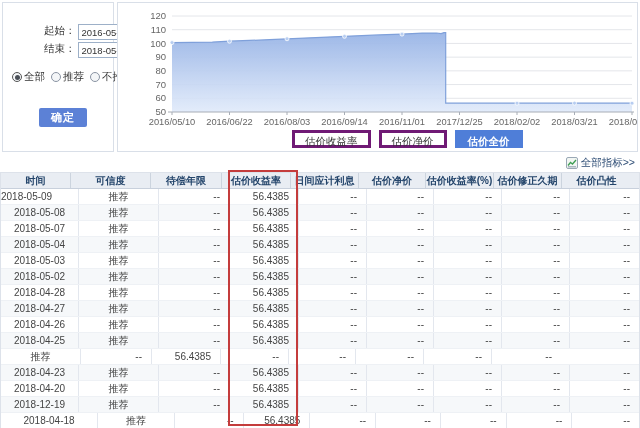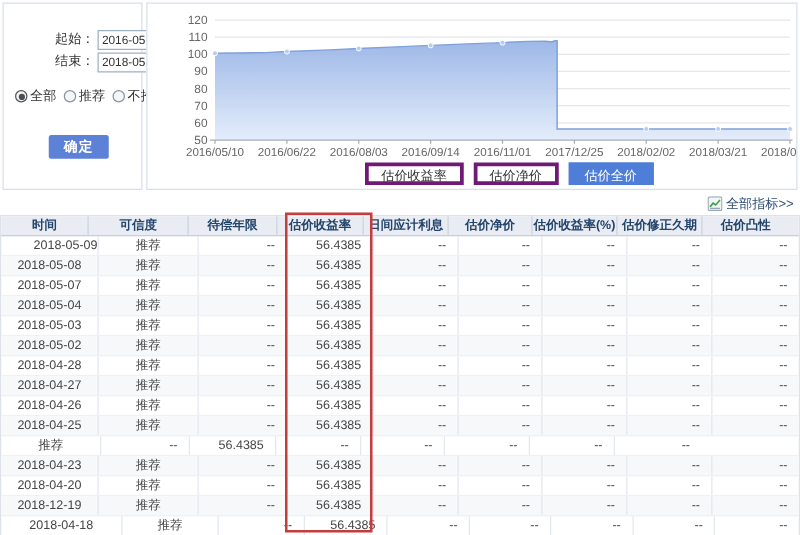--- a/index.html
+++ b/index.html
@@ -32,21 +32,21 @@
     font-family:"Liberation Sans",sans-serif;letter-spacing:1px;
   }
   
   #chart-panel{left:117px;top:2px;width:521px;height:150px;}
   #chart-svg{position:absolute;left:0;top:0;}
   .tab-row{position:absolute;left:174px;top:127px;display:flex;gap:8px;}
   .chart-tab{
     height:18px;line-height:16px;padding:0 10px;font-size:10.5px;color:#333;background:#fff;
     border:3px solid #701a75;box-sizing:border-box;cursor:pointer;white-space:nowrap;text-align:center;
   }
-  .chart-tab.active{background:#4f7ed8;border-color:#4f7ed8;color:#fff;font-weight:normal;}
+  .chart-tab.active{background:#4f7ed8;border-color:#4f7ed8;color:#fff;font-weight:bold;}
   
   .indicators-link{
     position:absolute;right:5px;top:156px;display:flex;align-items:center;gap:3px;
     font-size:10.5px;color:#2e4d75;cursor:pointer;
   }
   
   #grid{position:absolute;left:0;top:172px;width:640px;border:1px solid #dde2ea;box-sizing:border-box;}
   .tr{display:flex;width:638px;height:16px;box-sizing:border-box;}
   .tr.head{background:#e9edf3;border-bottom:1px solid #c8d0dc;}
   .tr.alt{background:#f6f8fa;}
@@ -185,21 +185,21 @@
       <div class="th" style="width: 80px; text-align: center;">可信度</div>
       <div class="th" style="width: 71px; text-align: center;">待偿年限</div>
       <div class="th" style="width: 69px; text-align: center;">估价收益率</div>
       <div class="th" style="width: 68px; text-align: center;">日间应计利息</div>
       <div class="th" style="width: 67px; text-align: center;">估价净价</div>
       <div class="th" style="width: 68px; text-align: center;">估价收益率(%)</div>
       <div class="th" style="width: 68px; text-align: center;">估价修正久期</div>
       <div class="th" style="width: 69px; text-align: center;">估价凸性</div>
     </div>
     <div class="tr body">
-      <div class="td" style="width: 78px; text-align: right;">2018-05-09</div>
+      <div class="td" style="width: 78px; text-align: left;">2018-05-09</div>
       <div class="td" style="width: 80px; text-align: center;">推荐</div>
       <div class="td" style="width: 71px; text-align: right; padding-right: 9px;">--</div>
       <div class="td" style="width: 69px; text-align: right; padding-right: 9px;">56.4385</div>
       <div class="td" style="width: 68px; text-align: right; padding-right: 9px;">--</div>
       <div class="td" style="width: 67px; text-align: right; padding-right: 9px;">--</div>
       <div class="td" style="width: 68px; text-align: right; padding-right: 9px;">--</div>
       <div class="td" style="width: 68px; text-align: right; padding-right: 9px;">--</div>
       <div class="td" style="width: 69px; text-align: right; padding-right: 9px;">--</div>
     </div>
     <div class="tr body alt">

